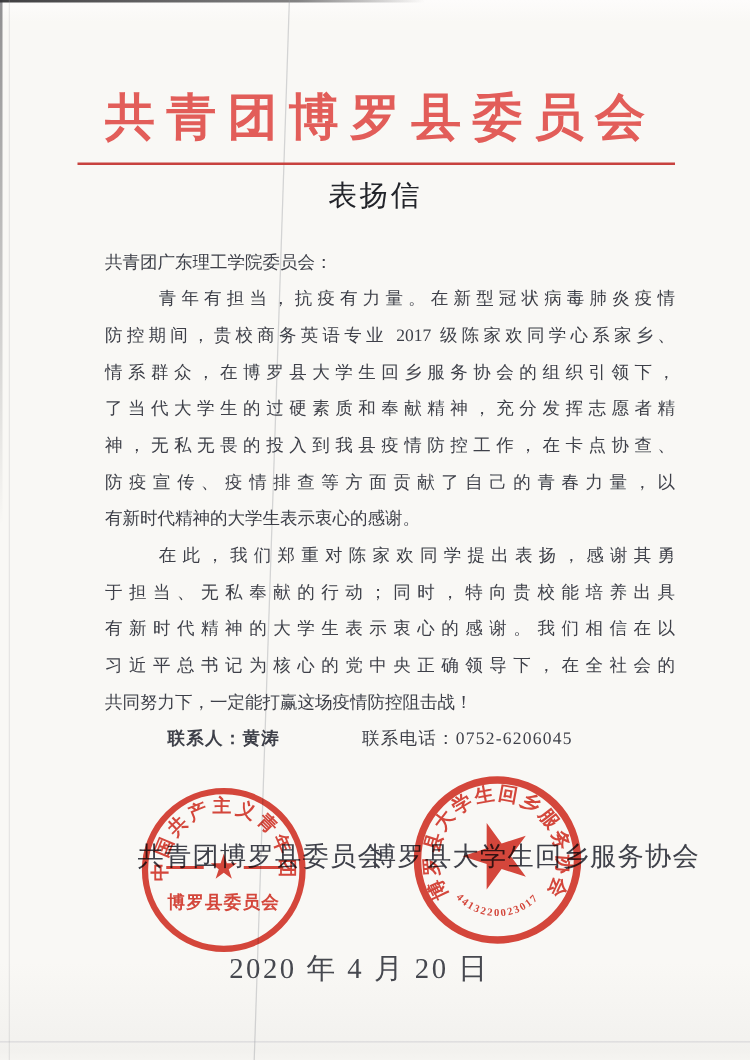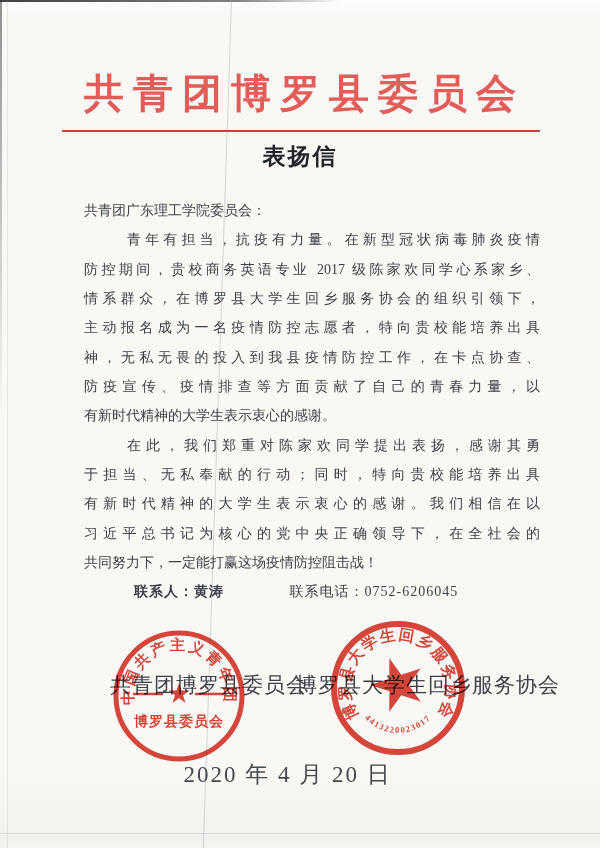--- a/index.html
+++ b/index.html
@@ -19,21 +19,21 @@
     background:rgba(150,152,158,.38); transform:rotate(1.9deg); transform-origin:top center; }
   .bottom-streak { position:absolute; top:833px; left:0; width:600px; height:1px;
     background:rgba(172,176,184,.35); }
 
   
   .title { position:absolute; top:70px; left:0; right:0; text-align:center;
     font-size:40px; line-height:48px; font-weight:bold; letter-spacing:9px; text-indent:9px;
     color:#e25d59; }
   .rule { position:absolute; top:130px; left:62px; width:478px; height:2px; background:#c8423f; }
   .doctype { position:absolute; top:142px; left:0; right:0; text-align:center;
-    font-size:23px; line-height:30px; font-weight:bold; letter-spacing:2px; color:#22242a; }
+    font-size:23px; line-height:30px; font-weight:normal; letter-spacing:2px; color:#22242a; }
 
   
   .body-block { position:absolute; top:196px; left:84px; width:456px;
     font-size:14px; color:#3e4049; z-index:1; }
   .bline { height:29.35px; line-height:29.35px; text-align:justify; text-align-last:justify; }
   .bline.short { text-align-last:left; }
   .bline.indent { text-indent:43px; }
   .contact-line { height:29.35px; line-height:29.35px; }
   .contact-person { margin-left:50px; letter-spacing:1px;font-weight:bold; }
   .contact-phone { margin-left:62px; letter-spacing:1px; }
@@ -65,21 +65,21 @@
 
   <div class="title">共青团博罗县委员会</div>
   <div class="rule"></div>
   <div class="doctype">表扬信</div>
 
   <div class="body-block">
     <div class="bline short">共青团广东理工学院委员会：</div>
     <div class="bline indent">青年有担当，抗疫有力量。在新型冠状病毒肺炎疫情</div>
     <div class="bline">防控期间，贵校商务英语专业 2017 级陈家欢同学心系家乡、</div>
     <div class="bline">情系群众，在博罗县大学生回乡服务协会的组织引领下，</div>
-    <div class="bline">主动报名成为一名疫情防控志愿者，特向贵校能培养出具</div>
+    <div class="bline">了当代大学生的过硬素质和奉献精神，充分发挥志愿者精</div>
     <div class="bline">神，无私无畏的投入到我县疫情防控工作，在卡点协查、</div>
     <div class="bline">防疫宣传、疫情排查等方面贡献了自己的青春力量，以</div>
     <div class="bline short">有新时代精神的大学生表示衷心的感谢。</div>
     <div class="bline indent">在此，我们郑重对陈家欢同学提出表扬，感谢其勇</div>
     <div class="bline">于担当、无私奉献的行动；同时，特向贵校能培养出具</div>
     <div class="bline">有新时代精神的大学生表示衷心的感谢。我们相信在以</div>
     <div class="bline">习近平总书记为核心的党中央正确领导下，在全社会的</div>
     <div class="bline short">共同努力下，一定能打赢这场疫情防控阻击战！</div>
     <div class="contact-line">
       <span class="contact-person">联系人：黄涛</span>

